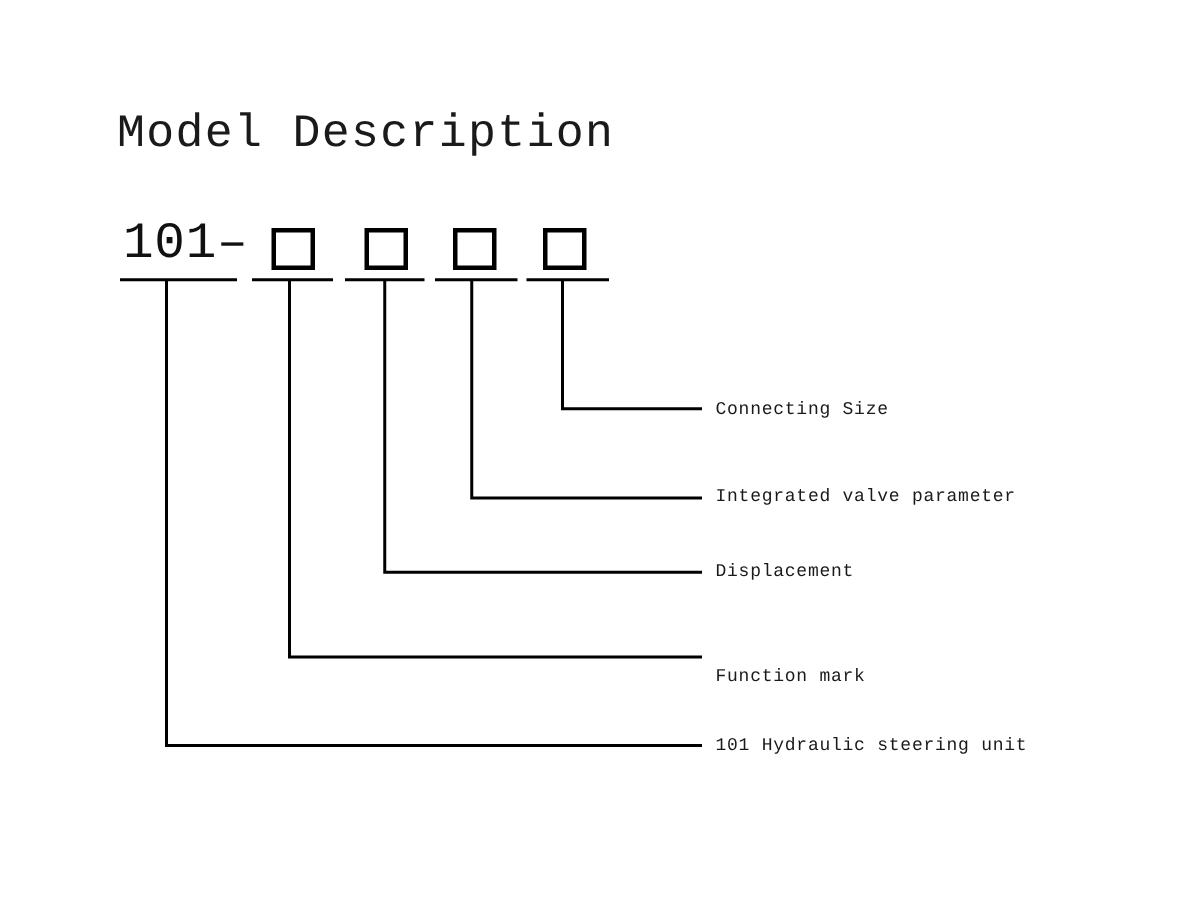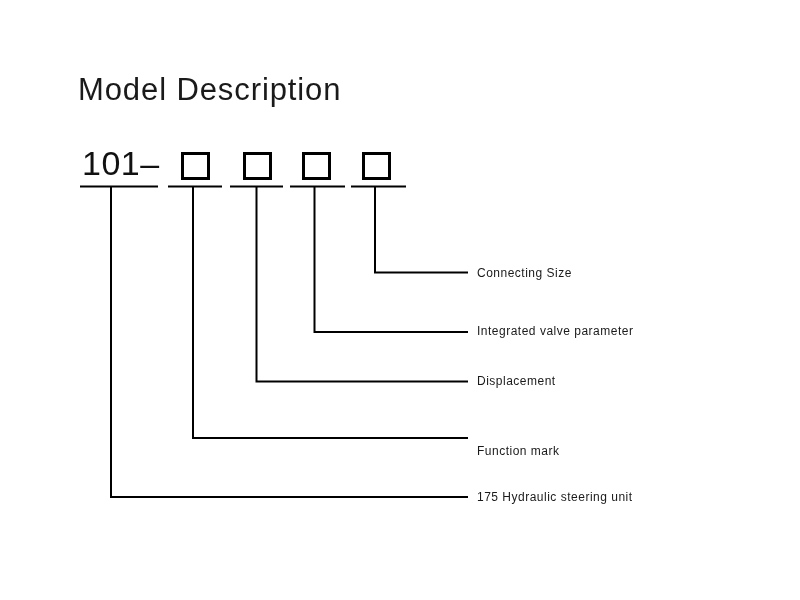--- a/index.html
+++ b/index.html
@@ -6,21 +6,21 @@
     margin: 0;
     padding: 0;
     background: #ffffff;
   }
   .canvas {
     position: relative;
     width: 800px;
     height: 600px;
     background: #ffffff;
     overflow: hidden;
-    font-family: Liberation Sans, sans-serif;
+    font-family: Liberation Mono, monospace;
     color: #1a1a1a;
   }
   .title {
     position: absolute;
     left: 78px;
     top: 74px;
     font-size: 31px;
     font-weight: 400;
     letter-spacing: 0.9px;
     line-height: 1;
@@ -99,15 +99,15 @@
     <polyline points="193,187 193,438 468,438"></polyline>
     <polyline points="256.5,187 256.5,381.5 468,381.5"></polyline>
     <polyline points="314.5,187 314.5,332 468,332"></polyline>
     <polyline points="375,187 375,272.5 468,272.5"></polyline>
   </svg>
 
   <div class="legend-label l1">Connecting Size</div>
   <div class="legend-label l2">Integrated valve parameter</div>
   <div class="legend-label l3">Displacement</div>
   <div class="legend-label l4">Function mark</div>
-  <div class="legend-label l5">175 Hydraulic steering unit</div>
+  <div class="legend-label l5">101 Hydraulic steering unit</div>
 
 </div>
 
 </body></html>

